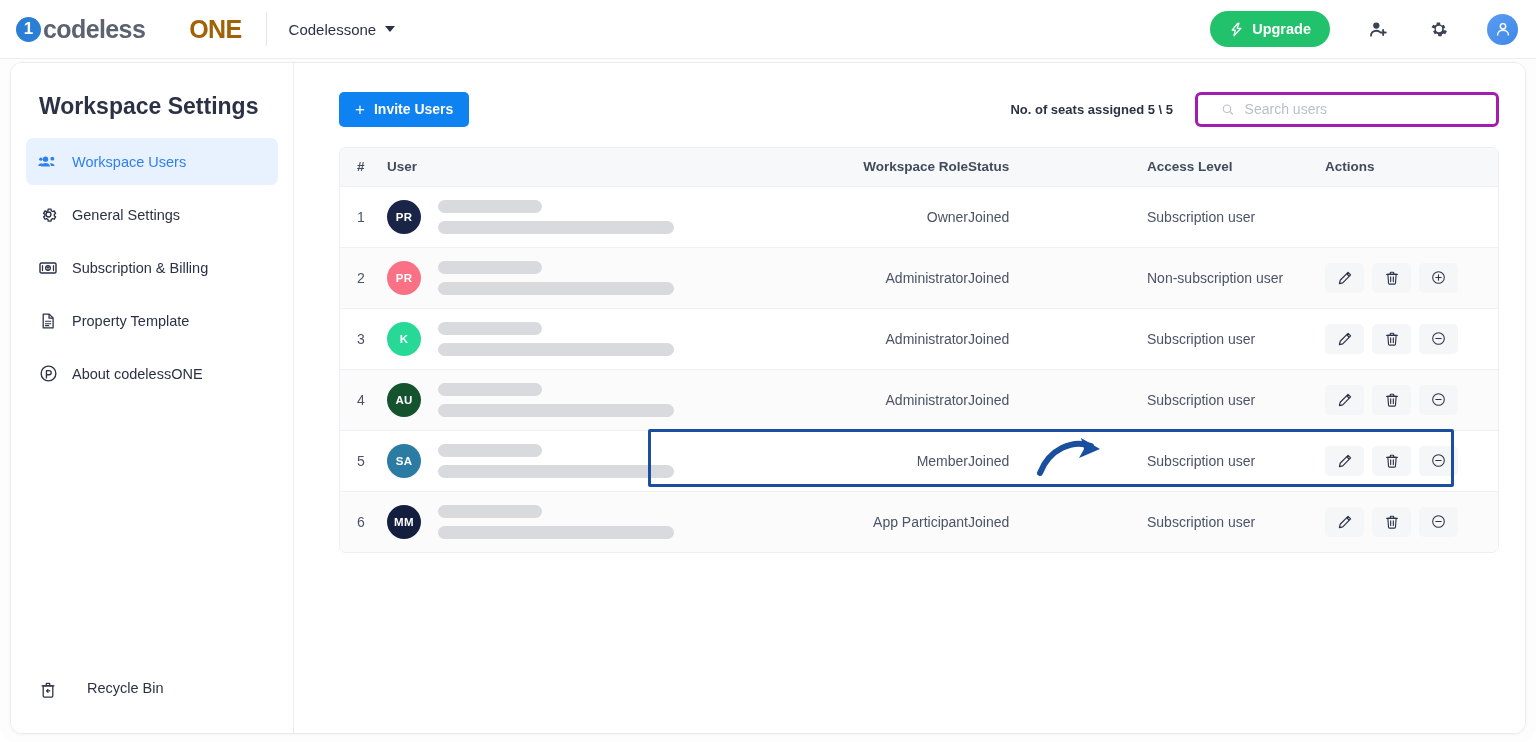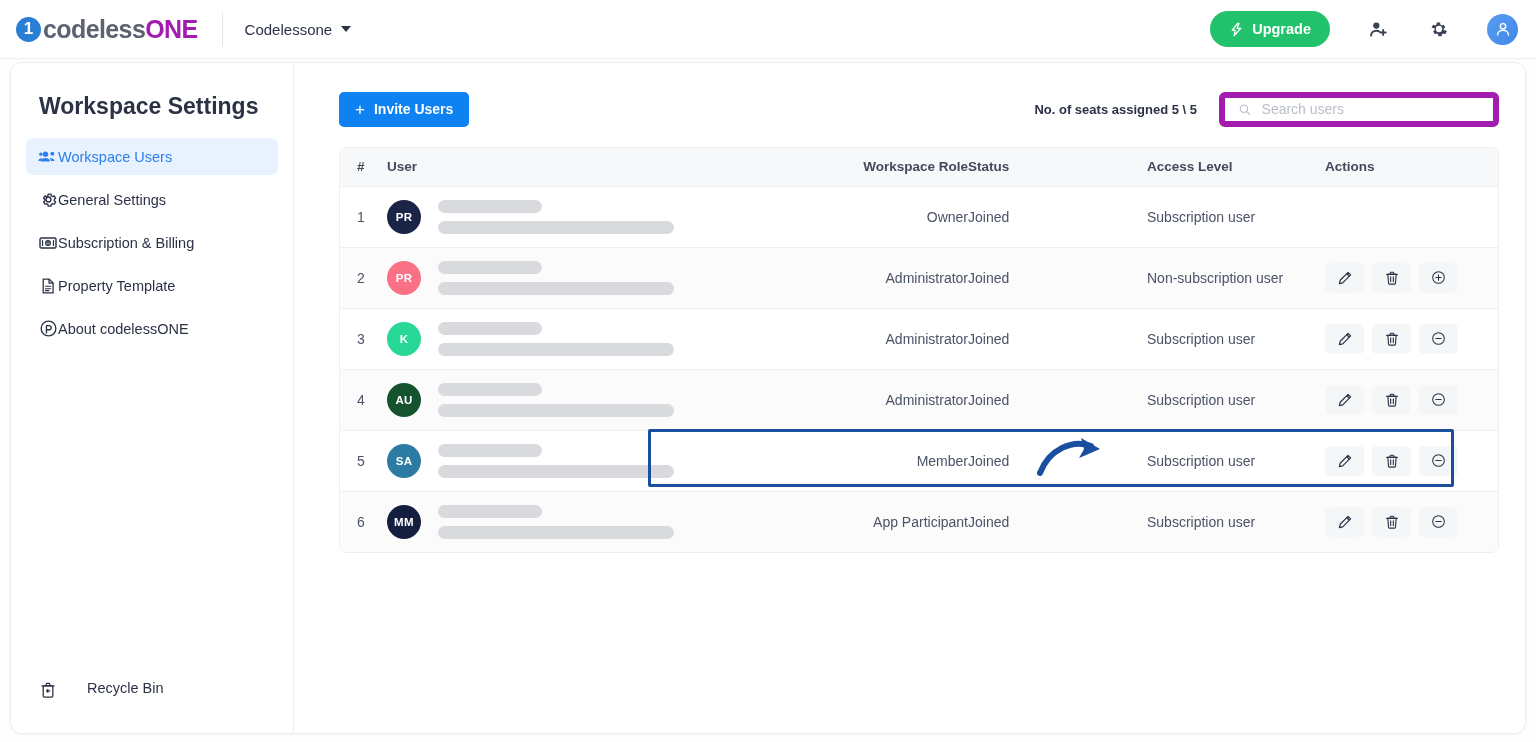--- a/index.html
+++ b/index.html
@@ -35,21 +35,21 @@
   }
   .logo-mark span {
     color: #ffffff; font-size: 17px; font-weight: 700;
     line-height: 1; font-family: "Liberation Sans", sans-serif;
     position: relative; top: -1px;
   }
   .logo-text {
     font-size: 25px; font-weight: 700; letter-spacing: -0.6px;
     color: #5b6270;
   }
-  .logo-text .one { color: #a21caf; }
+  .logo-text .one { color: #a16207; margin-left: 44px; }
   .topbar-div {
     width: 1px; height: 34px; background: #e4e6ea; margin: 0 22px 0 24px;
   }
   .ws-name {
     display: flex; align-items: center; gap: 9px;
     font-size: 15px; color: #2b3245; font-weight: 500;
     cursor: pointer;
   }
   .caret {
     width: 0; height: 0;
@@ -100,22 +100,22 @@
     width: 283px; height: 672px;
     background: #ffffff;
     border-right: 1px solid #eceef1;
   }
   .sidebar-title {
     font-size: 23px; font-weight: 700; color: #2b3245;
     margin: 30px 0 0 28px;
   }
   .nav { margin-top: 18px; padding: 0 15px; }
   .nav-item {
-    display: flex; align-items: center; 
-    height: 37px; padding: 16px 12px;
+    display: flex; align-items: center; gap: 14px;
+    height: 47px; padding: 16px 12px;
     border-radius: 7px; cursor: pointer;
     color: #2b3245; font-size: 14.5px;
     margin-bottom: 6px;
   }
   .nav-item.active { background: #e8f1fe; color: #2f80ed; font-weight: 500; }
   .nav-ico { width: 20px; height: 20px; display: flex; align-items: center; justify-content: center; flex: 0 0 20px; }
   .recycle {
     position: absolute; bottom: 16px; left: 15px; right: 15px;
     display: flex; align-items: flex-start; gap: 29px;
     height: 39px; padding: 0 12px;
@@ -140,24 +140,24 @@
     font-size: 14px; font-weight: 600;
     display: flex; align-items: center; gap: 9px;
     font-family: "Liberation Sans", sans-serif;
   }
   .invite-plus { font-size: 17px; font-weight: 400; line-height: 1; }
   .toolbar-right { margin-left: auto; display: flex; align-items: center; gap: 22px; }
   .seats {
     font-size: 13px; font-weight: 700; color: #2b3245; white-space: nowrap;
   }
   .search-box {
-    width: 280px; height: 35px;
-    border: 6px solid #a21caf; border-radius: 6px;
+    width: 304px; height: 35px;
+    border: 3px solid #a21caf; border-radius: 6px;
     display: flex; align-items: center; gap: 10px;
-    padding: 0 13px; background: #fff;
+    padding: 0 23px; background: #fff;
   }
   .search-box input {
     border: none; outline: none; background: transparent;
     font-size: 14px; color: #2b3245; width: 100%;
     font-family: "Liberation Sans", sans-serif;
   }
   .search-box input::placeholder { color: #b9bec9; }
 
   
   .table-card {

